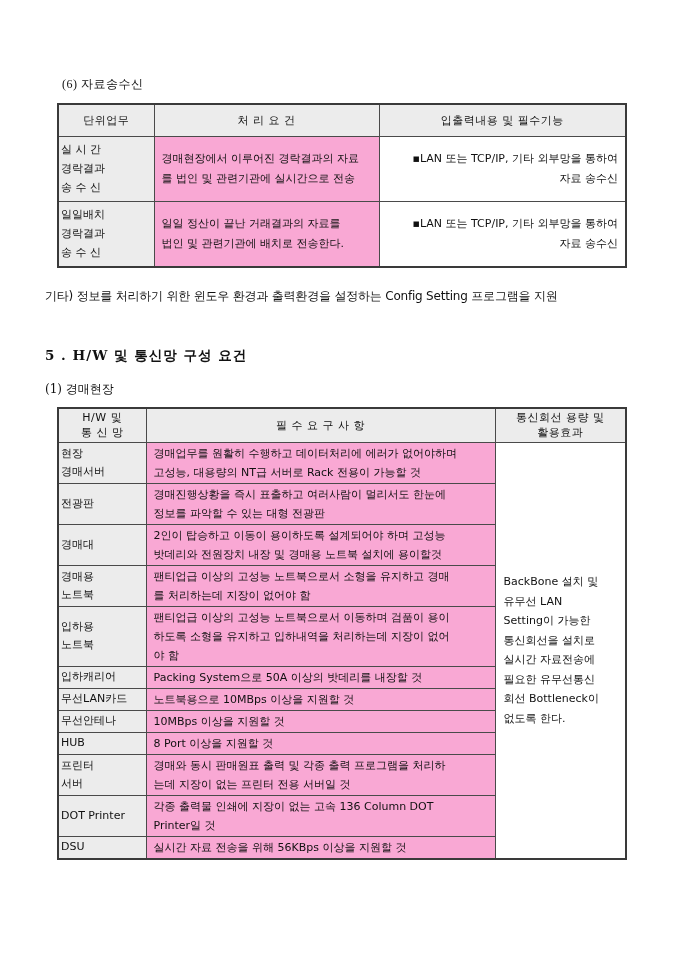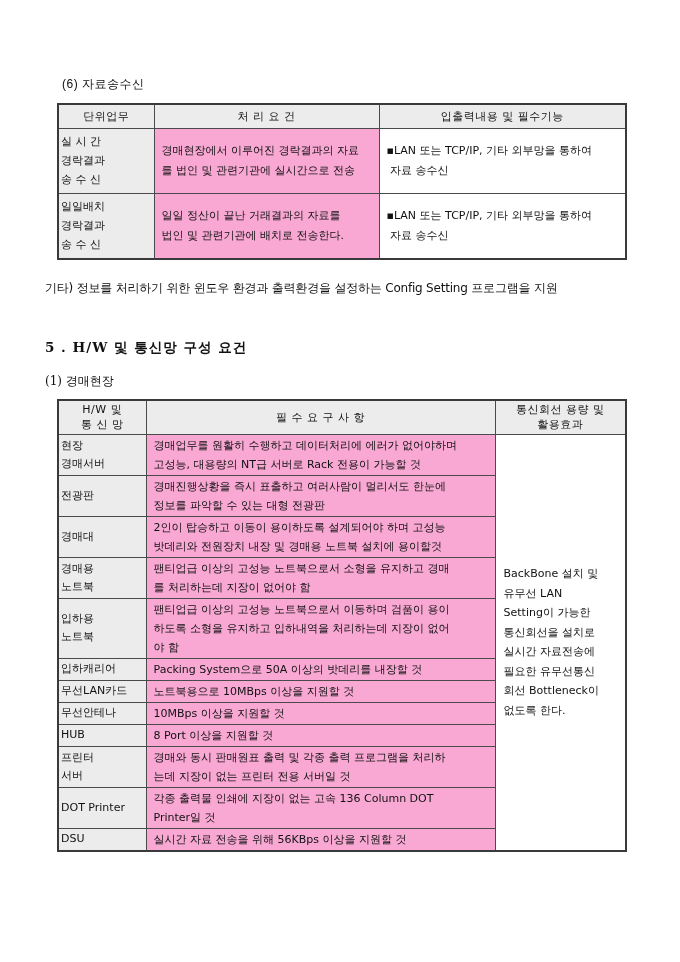--- a/index.html
+++ b/index.html
@@ -7,21 +7,21 @@
   body {
     width: 680px; height: 962px;
     background: #ffffff;
     color: #111;
     font-family: "DejaVu Sans", sans-serif;
     overflow: hidden;
   }
   .content { padding: 76px 55px 0 45px; }
 
   .h6-title {
-    font-family: Liberation Sans, sans-serif;
+    font-family: Liberation Serif, serif;
     font-size: 12px; font-weight: normal;
     margin: 0 0 8px 17px;
     letter-spacing: 0.5px;
   }
 
   table.doc {
     border-collapse: collapse;
     table-layout: fixed;
     width: 568px;
     margin: 10px 0 0 12px;
@@ -47,21 +47,21 @@
     padding: 0 2px;
   }
   td.body-cell {
     background: #f9a8d4;
     text-align: left;
     padding: 2px 7px;
     line-height: 20px;
   }
   td.io-cell {
     background: #fff;
-    text-align: left;
+    text-align: right;
     padding: 9px 7px;
     line-height: 20px;
   }
   td.cap-cell {
     background: #fff;
     text-align: left;
     padding: 8px 8px;
     line-height: 19.5px;
     vertical-align: middle;
   }
@@ -106,21 +106,21 @@
 
   <p class="h6-title">(6) 자료송수신</p>
 
   <table class="doc">
     <colgroup>
         <col style="width:96px">
         <col style="width:225px">
         <col style="width:247px">
       </colgroup>
     <tbody>
-        <tr style="height:24px">
+        <tr style="height:32px">
       <td class="hd">단위업무</td>
       <td class="hd">처 리 요 건</td>
       <td class="hd">입출력내용 및 필수기능</td>
     </tr>
     <tr style="height:65px">
       <td class="lbl">실 시 간
 경락결과
 송 수 신</td>
       <td class="body-cell">경매현장에서 이루어진 경락결과의 자료
 를 법인 및 관련기관에 실시간으로 전송</td>

